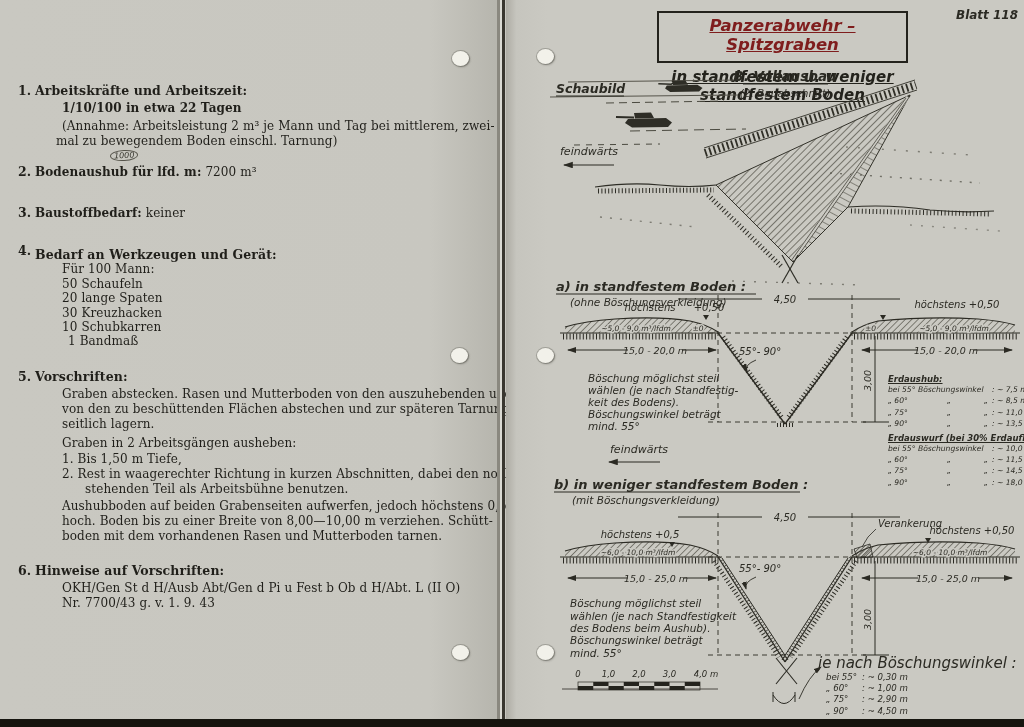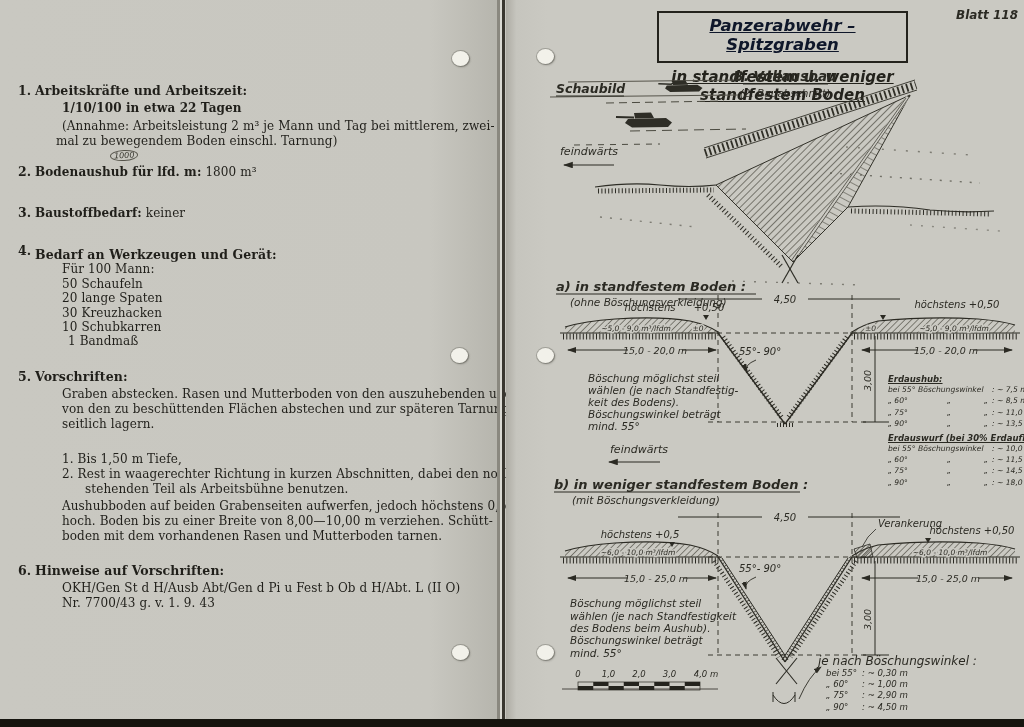--- a/index.html
+++ b/index.html
@@ -46,39 +46,40 @@
   <div id="left-page" class="page">
 
     <div class="fr frb" style="left:18px;top:84px;">1.</div>
     <div class="fr frb" style="left:35px;top:84px;">Arbeitskräfte und Arbeitszeit:</div>
     <div class="fr" style="left:62px;top:101px;font-weight:bold;">1/10/100 in etwa 22 Tagen</div>
     <div class="fr" style="left:62px;top:119px;">(Annahme: Arbeitsleistung 2 m³ je Mann und Tag bei mittlerem, zwei-</div>
     <div class="fr" style="left:56px;top:134px;">mal zu bewegendem Boden einschl. Tarnung)</div>
 
     <div class="circ" style="left:110px;top:150px;">1000</div>
     <div class="fr frb" style="left:18px;top:165px;">2.</div>
-    <div class="fr" style="left:35px;top:165px;"><b>Bodenaushub für lfd. m:</b>&nbsp;<span>1800 m³</span></div>
+    <div class="fr" style="left:35px;top:165px;"><b>Bodenaushub für lfd. m:</b>&nbsp;<span>7200 m³</span></div>
 
     <div class="fr frb" style="left:18px;top:206px;">3.</div>
     <div class="fr" style="left:35px;top:206px;"><b>Baustoffbedarf:</b>&nbsp;<span>keiner</span></div>
 
     <div class="fr frb" style="left:18px;top:244px;">4.</div>
     <div class="fr frb" style="left:35px;top:248px;">Bedarf an Werkzeugen und Gerät:</div>
     <div class="fr" style="left:62px;top:262px;">Für 100 Mann:</div>
     <div class="fr" style="left:62px;top:277px;">50 Schaufeln</div>
     <div class="fr" style="left:62px;top:291px;">20 lange Spaten</div>
     <div class="fr" style="left:62px;top:306px;">30 Kreuzhacken</div>
     <div class="fr" style="left:62px;top:320px;">10 Schubkarren</div>
     <div class="fr" style="left:68px;top:334px;">1 Bandmaß</div>
 
     <div class="fr frb" style="left:18px;top:370px;">5.</div>
     <div class="fr frb" style="left:35px;top:370px;">Vorschriften:</div>
     <div class="fr" style="left:62px;top:387px;">Graben abstecken. Rasen und Mutterboden von den auszuhebenden und</div>
     <div class="fr" style="left:62px;top:402px;">von den zu beschüttenden Flächen abstechen und zur späteren Tarnung</div>
     <div class="fr" style="left:62px;top:417px;">seitlich lagern.</div>
+    <div class="fr" style="left:62px;top:436px;">Graben in 2 Arbeitsgängen ausheben:</div>
     <div class="fr" style="left:62px;top:452px;">1. Bis 1,50 m Tiefe,</div>
     <div class="fr" style="left:62px;top:467px;">2. Rest in waagerechter Richtung in kurzen Abschnitten, dabei den noch</div>
     <div class="fr" style="left:85px;top:482px;">stehenden Teil als Arbeitsbühne benutzen.</div>
     <div class="fr" style="left:62px;top:499px;">Aushubboden auf beiden Grabenseiten aufwerfen, jedoch höchstens 0,50 m</div>
     <div class="fr" style="left:62px;top:514px;">hoch. Boden bis zu einer Breite von 8,00—10,00 m verziehen. Schütt-</div>
     <div class="fr" style="left:62px;top:529px;">boden mit dem vorhandenen Rasen und Mutterboden tarnen.</div>
 
     <div class="fr frb" style="left:18px;top:564px;">6.</div>
     <div class="fr frb" style="left:35px;top:564px;">Hinweise auf Vorschriften:</div>
     <div class="fr" style="left:62px;top:581px;">OKH/Gen St d H/Ausb Abt/Gen d Pi u Fest b Ob d H/Abt. L (II O)</div>
@@ -87,21 +88,21 @@
 
   <div class="gut" style="left:497px;width:3px;background:#8a887f;"></div>
   <div class="gut" style="left:500px;width:2px;background:#dbdad3;"></div>
   <div class="gut" style="left:502px;width:3px;background:#39362f;"></div>
 
   <div id="right-page" class="page"></div>
 
   <div class="hw" style="left:956px;top:8px;font-size:12px;font-weight:bold;">Blatt 118</div>
 
   <div id="title-box">
-    <div class="t1 u" style="font-family:'DejaVu Sans',sans-serif;font-style:italic;color:#0f172a;">Panzerabwehr – Spitzgraben</div>
+    <div class="t1 u" style="font-family:'DejaVu Sans',sans-serif;font-style:italic;color:#7f1d1d;">Panzerabwehr – Spitzgraben</div>
     <div class="t2 u" style="font-family:'DejaVu Sans',sans-serif;font-style:italic;color:#23221c;">in standfestem u. weniger standfestem Boden</div>
   </div>
 
   <svg style="left:510px;top:55px;" width="514" height="235" viewBox="0 0 514 235">
     <defs>
       <pattern id="psA" width="5" height="5" patternUnits="userSpaceOnUse" patternTransform="rotate(45)">
         <line x1="0" y1="0" x2="0" y2="5" stroke="#3a392f" stroke-width="1.2"></line>
       </pattern>
       <pattern id="psB" width="6" height="6" patternUnits="userSpaceOnUse" patternTransform="rotate(118)">
         <line x1="0" y1="0" x2="0" y2="6" stroke="#45443a" stroke-width="1.1"></line>
@@ -422,21 +423,21 @@
       </div>
     <div class="erow">
         <span class="ec1">„  90°</span>
         <span class="ec2">„</span>
         <span class="ec3">„</span>
         <span>: ~ 18,0 m³/lfdm</span>
       </div>
   </div>
 
   <div class="etab" style="left:818px;top:654px;z-index:20;">
-    <div style="font-size:12px;white-space:nowrap;">je nach Böschungswinkel :</div>
+    <div style="font-size:15px;white-space:nowrap;">je nach Böschungswinkel :</div>
     <div style="margin-left:8px;">
       <div class="wrow">
           <span class="wc1">bei 55°</span>
           <span>: ~ 0,30 m</span>
         </div>
       <div class="wrow">
           <span class="wc1">„  60°</span>
           <span>: ~ 1,00 m</span>
         </div>
       <div class="wrow">

